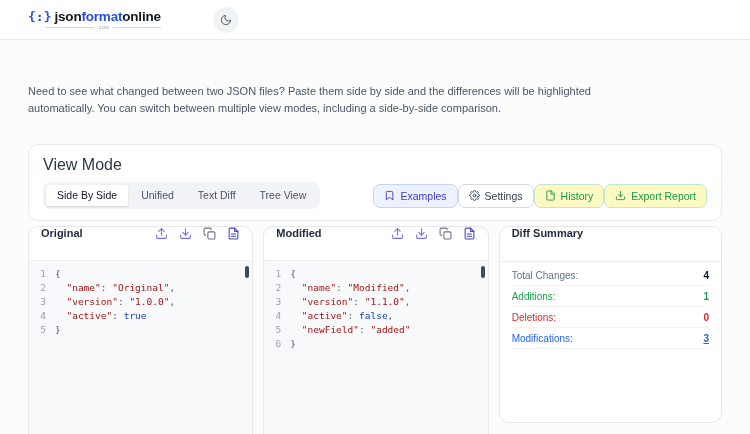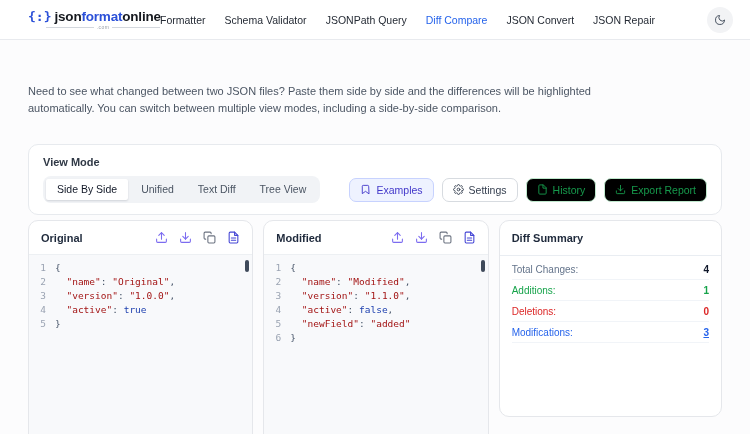--- a/index.html
+++ b/index.html
@@ -26,40 +26,40 @@
     display:flex;align-items:center;justify-content:center;cursor:pointer;color:#4b5563;flex-shrink:0}
   .theme-btn .icon{width:12px;height:12px}
 
   
   main{padding:23px 28px 0}
   .page-title{font-size:19px;font-weight:700;color:#101418;letter-spacing:-.2px;line-height:20px}
   .page-desc{font-size:11px;line-height:17px;color:#4b5563;max-width:578px;margin-top:20px}
 
   
   .vm-card{margin-top:27px;background:#fff;border:1px solid #e7eaee;border-radius:10px;padding:11px 14px}
-  .vm-label{font-size:11px;color:#2f3845;font-weight:700;margin-bottom:8px}
+  .vm-label{font-size:16px;color:#2f3845;font-weight:400;margin-bottom:8px}
   .vm-row{display:flex;justify-content:space-between;align-items:center}
   .tabs{display:inline-flex;background:#f1f3f6;border-radius:8px;padding:3px;gap:2px}
   .tab{font-size:10.5px;color:#4b5563;padding:4px 11px;border-radius:2px;cursor:pointer;white-space:nowrap;line-height:13px}
   .tab.active{background:#fff;color:#111827;font-weight:500;box-shadow:0 1px 2px rgba(16,24,40,.14)}
-  .action-group{display:flex;gap:8px}
+  .action-group{display:flex;}
   .btn{display:inline-flex;align-items:center;gap:5px;font-size:10.5px;font-weight:500;padding:5px 10px;
     border-radius:7px;border:1px solid;cursor:pointer;line-height:12px;white-space:nowrap}
   .btn .icon{width:11px;height:11px}
   .btn-indigo{background:#eef2ff;border-color:#c7d2fe;color:#4338ca}
   .btn-neutral{background:#fff;border-color:#d7dbe0;color:#374151}
-  .btn-green{background:#000000;border-color:#bfe8cd;color:#169a4c}
+  .btn-green{background:#fef9c3;border-color:#bfe8cd;color:#169a4c}
 
   
   .columns{display:flex;gap:10px;margin-top:5px;padding:0 28px;align-items:flex-start}
   .panel{background:#fff;border:1px solid #e5e7eb;border-radius:10px;overflow:hidden}
   .editor-panel{flex:1;height:400px}
   .col3{flex:1;display:flex;flex-direction:column;min-width:0}
   .summary-panel{height:197px}
-  .panel-head{height:34px;display:flex;align-items:center;justify-content:space-between;padding:0 12px}
+  .panel-head{height:34px;display:flex;align-items:flex-start;justify-content:space-between;padding:0 12px}
   .editor-panel .panel-head{border-bottom:1px solid #edf0f3}
   .panel-title{font-size:11px;font-weight:700;color:#1e293b}
   .tools{display:flex;gap:11px;align-items:center}
   .tool-btn{background:none;border:none;cursor:pointer;padding:0;display:flex}
   .tool-btn .icon{width:13px;height:13px}
   .tool-violet{color:#7c6cf0}
   .tool-gray{color:#6b7280}
   .tool-indigo{color:#4546d5}
 
   
@@ -98,28 +98,20 @@
     <div class="logo-top">
       <span class="glyph">{:}</span>
       <span class="brand-word"><span>json</span><span class="w2">format</span><span>online</span></span>
     </div>
     <div class="logo-sub">
       <span class="rule"></span>
       <span class="tld">.com</span>
       <span class="rule"></span>
     </div>
   </div>
-  <nav class="main-nav">
-      <a class="nav-link">Formatter</a>
-      <a class="nav-link">Schema Validator</a>
-      <a class="nav-link">JSONPath Query</a>
-      <a class="nav-link active">Diff Compare</a>
-      <a class="nav-link">JSON Convert</a>
-      <a class="nav-link">JSON Repair</a>
-    </nav>
   <button class="theme-btn">
     <span class="icon">
         <svg viewBox="0 0 24 24" fill="none" stroke="currentColor" stroke-width="2" stroke-linecap="round" stroke-linejoin="round">
           <path d="M21 12.79A9 9 0 1 1 11.21 3 7 7 0 0 0 21 12.79z"></path>
         </svg>
       </span>
   </button>
 </header>
 
 <main>

